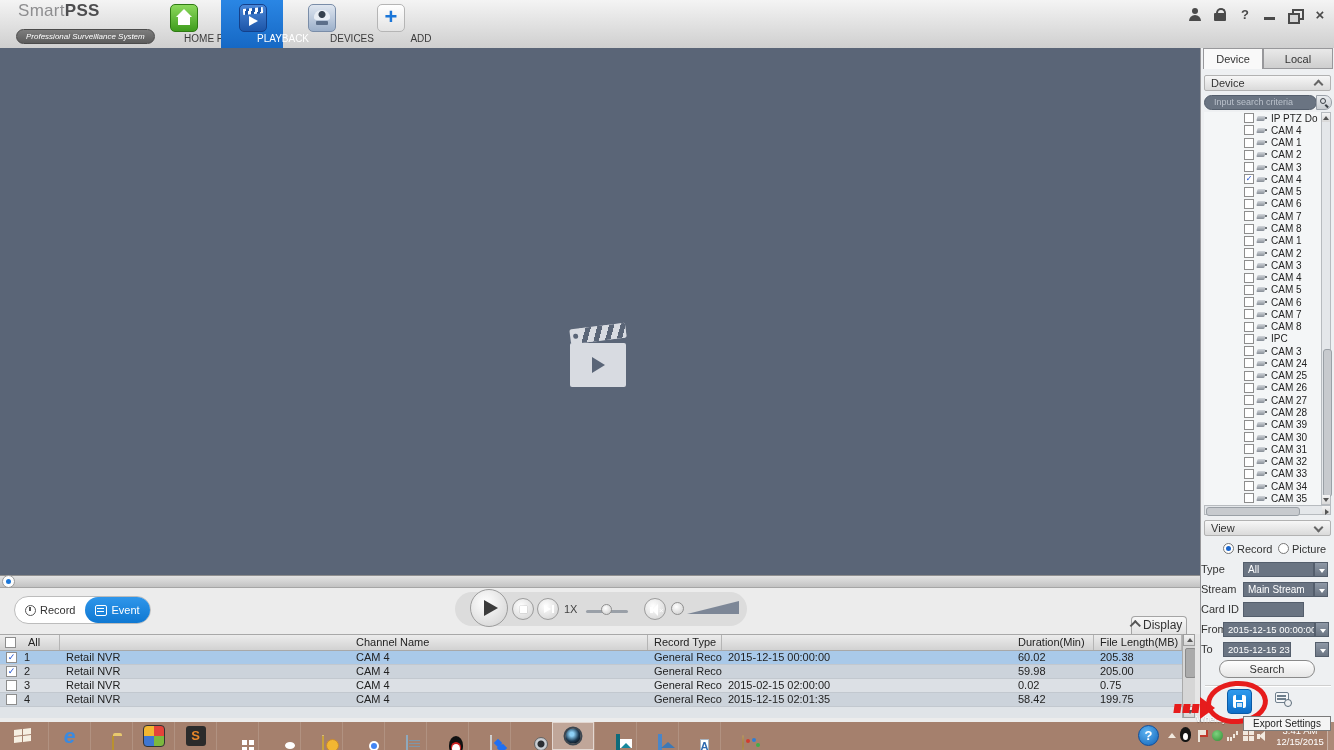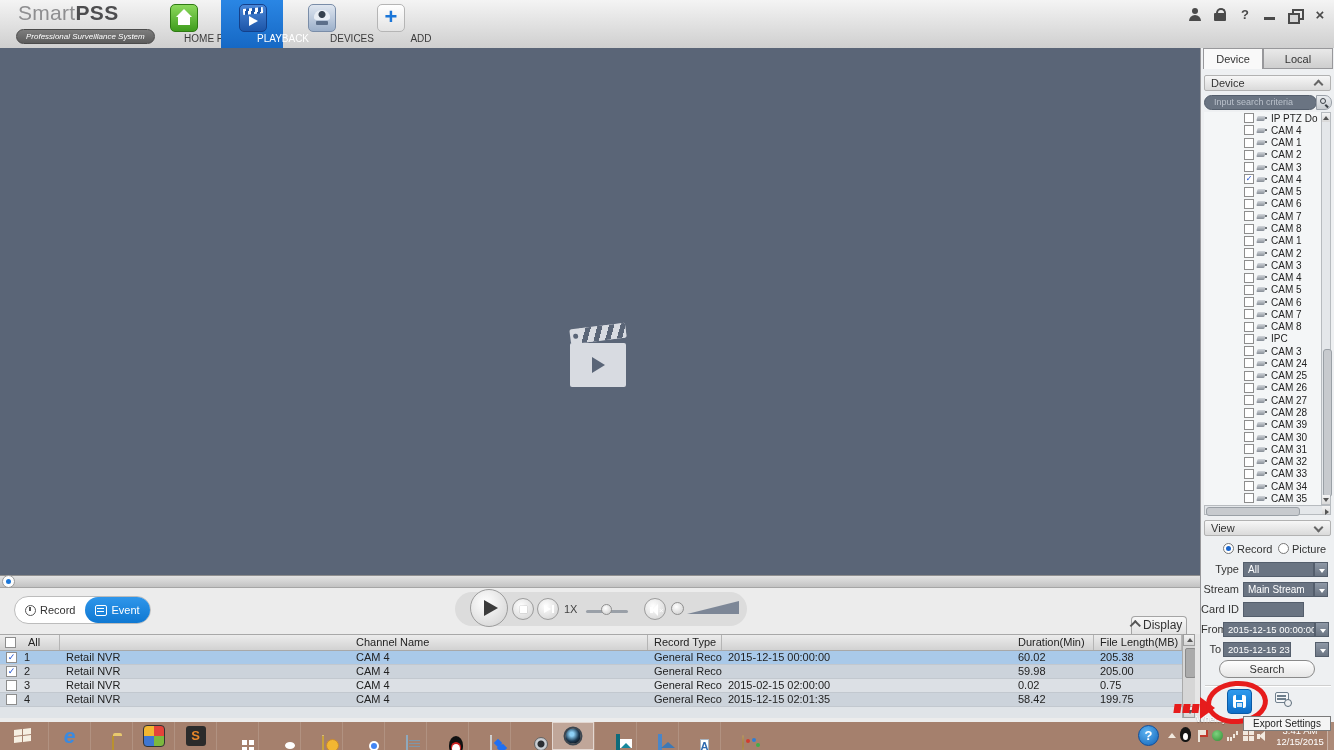--- a/index.html
+++ b/index.html
@@ -4,21 +4,21 @@
 <style>
   html,body{margin:0;padding:0}
   body{width:1334px;height:750px;position:relative;overflow:hidden;
        font-family:"Liberation Sans",sans-serif;background:#ececec;
        -webkit-font-smoothing:antialiased}
   .a{position:absolute}
 
   
   #toolbar{left:0;top:0;width:1334px;height:48px;
     background:linear-gradient(#f4f4f4,#cfcfcf);border-bottom:1px solid #97979a}
-  .brand{left:18px;top:1px;font-size:21px;color:#8e8e90;letter-spacing:.3px}
+  .brand{left:18px;top:1px;font-size:17px;color:#8e8e90;letter-spacing:.3px}
   .brand b{color:#4d4d4f}
   .tagline{left:16px;top:29px;background:linear-gradient(#7d7d7d,#5c5c5c);color:#fff;
     font-size:8px;font-style:italic;padding:2px 9px;border-radius:9px;border:1px solid #4b4b4b}
   #nav{left:152px;top:0;height:48px;display:flex}
   .nav-item{width:62px;height:48px;text-align:center;position:relative;margin-right:7px;cursor:default}
   .nav-item.active{background:linear-gradient(#2a86e4,#1668c4)}
   .nlabel{position:absolute;bottom:4px;width:100%;font-size:10px;color:#3a3a3a}
   .nav-item.active .nlabel{color:#fff}
   .nav-ico{position:absolute;left:50%;top:4px;width:26px;height:26px;margin-left:-13px;border-radius:5px}
   .ni-home{background:linear-gradient(#8bd95c,#3f9c1d);border:1px solid #2f7a14}
@@ -155,21 +155,21 @@
   .cam-ico::before{content:"";position:absolute;left:0;top:1px;width:8px;height:4.5px;
      background:linear-gradient(#d3d7dc,#868d96);border-radius:1px;transform:skewX(-14deg)}
   .cam-ico::after{content:"";position:absolute;right:1px;top:2px;width:2px;height:2px;background:#42474d;border-radius:50%}
   #tree-vscroll{position:absolute;left:120px;top:64px;width:10px;height:393px;background:#e4e7ea;border:1px solid #b7bbbf;box-sizing:border-box}
   .mini-btn{position:absolute;left:0;width:8px;height:9px;background:linear-gradient(#f4f4f4,#d8d8d8)}
   #tree-thumb{position:absolute;left:0.5px;top:236px;width:7px;height:146px;background:#c7cace;border:1px solid #9aa0a6;border-radius:3px}
   #tree-hscroll{position:absolute;left:3px;top:457px;width:127px;height:10px;background:#e4e7ea;border:1px solid #b7bbbf;box-sizing:border-box}
   #tree-hthumb{position:absolute;left:1px;top:0.5px;width:92px;height:7px;background:#c7cace;border:1px solid #9aa0a6;border-radius:3px}
   .rad{display:inline-block;width:9px;height:9px;border:1px solid #777;border-radius:50%;background:#fff;position:relative;vertical-align:-1px;margin-right:3px}
   .rad.sel::after{content:"";position:absolute;left:2px;top:2px;width:5px;height:5px;border-radius:50%;background:#1b66cc}
-  .frow-label{position:absolute;font-size:11px;color:#333;text-align:right}
+  .frow-label{position:absolute;font-size:11px;color:#333;text-align:left}
   .dark-field{position:absolute;height:15px;background:#6a7482;border:1px solid #545e6c;box-sizing:border-box;
      color:#fff;font-size:10px;line-height:13px;padding-left:4px;white-space:nowrap;overflow:hidden}
   .dd-btn{position:absolute;width:14px;height:15px;background:linear-gradient(#8e98a6,#6a7482);border:1px solid #545e6c;box-sizing:border-box}
   .dd-btn::after{content:"";position:absolute;left:3.5px;top:6px;width:0;height:0;
      border-left:3.5px solid transparent;border-right:3.5px solid transparent;border-top:4px solid #fff}
   #btn-search{position:absolute;left:18px;top:612px;width:96px;height:18px;background:linear-gradient(#fefefe,#e6e6e6);
      border:1px solid #8a8a8a;border-radius:9px;box-sizing:border-box;font-size:11px;color:#333;text-align:center;line-height:16px}
   #sb-divider{position:absolute;left:4px;top:637px;width:126px;height:1px;background:#cfcfcf;box-shadow:0 1px 0 #fff}
   #btn-export{position:absolute;left:26px;top:641px;width:25px;height:25px;border-radius:4px;
      background:linear-gradient(#2f9bee,#0e6ec8);border:1px solid #0b5aa6;box-sizing:border-box}

